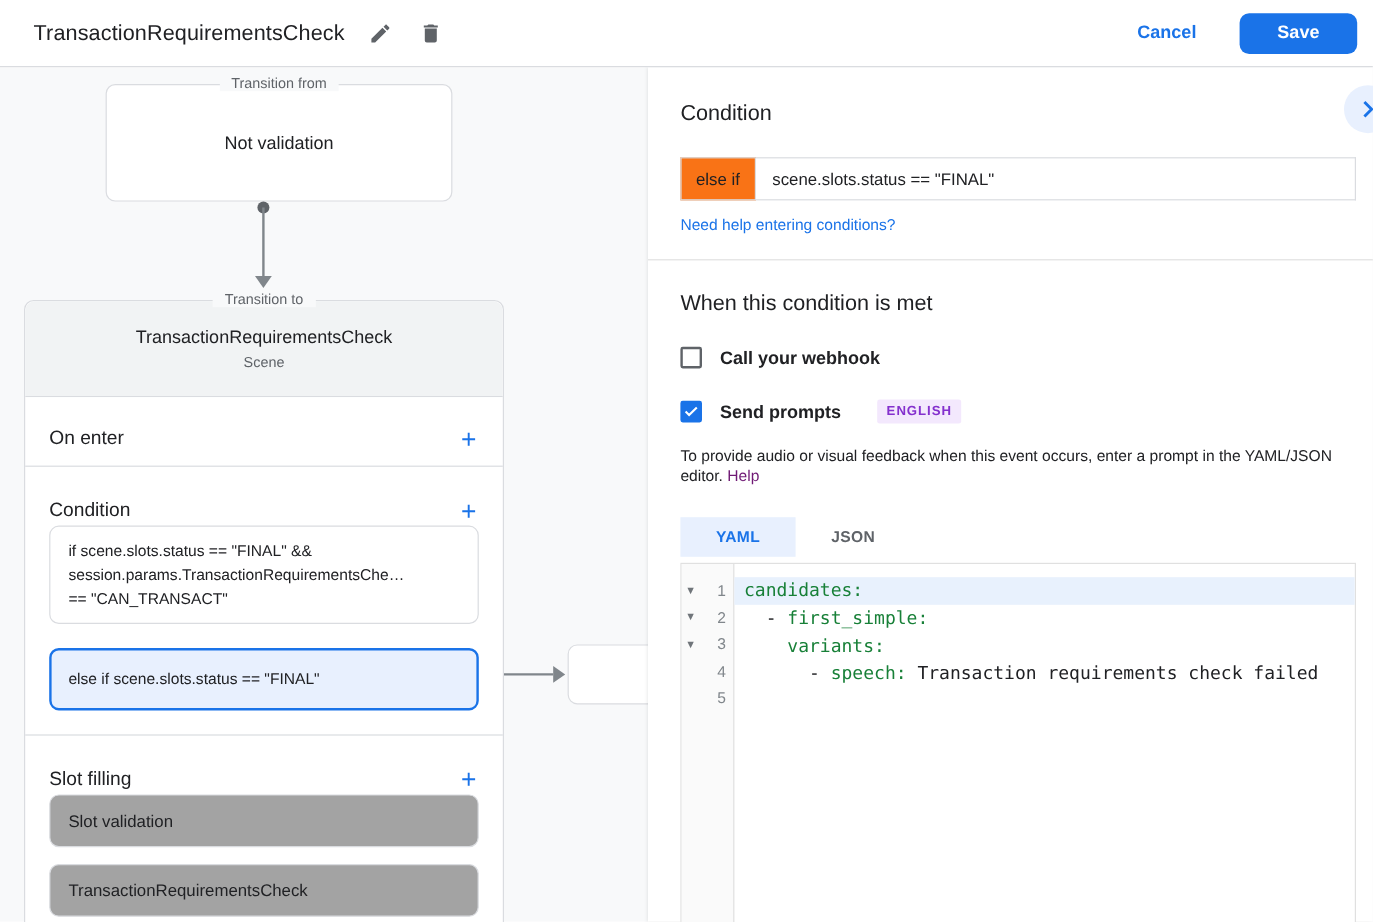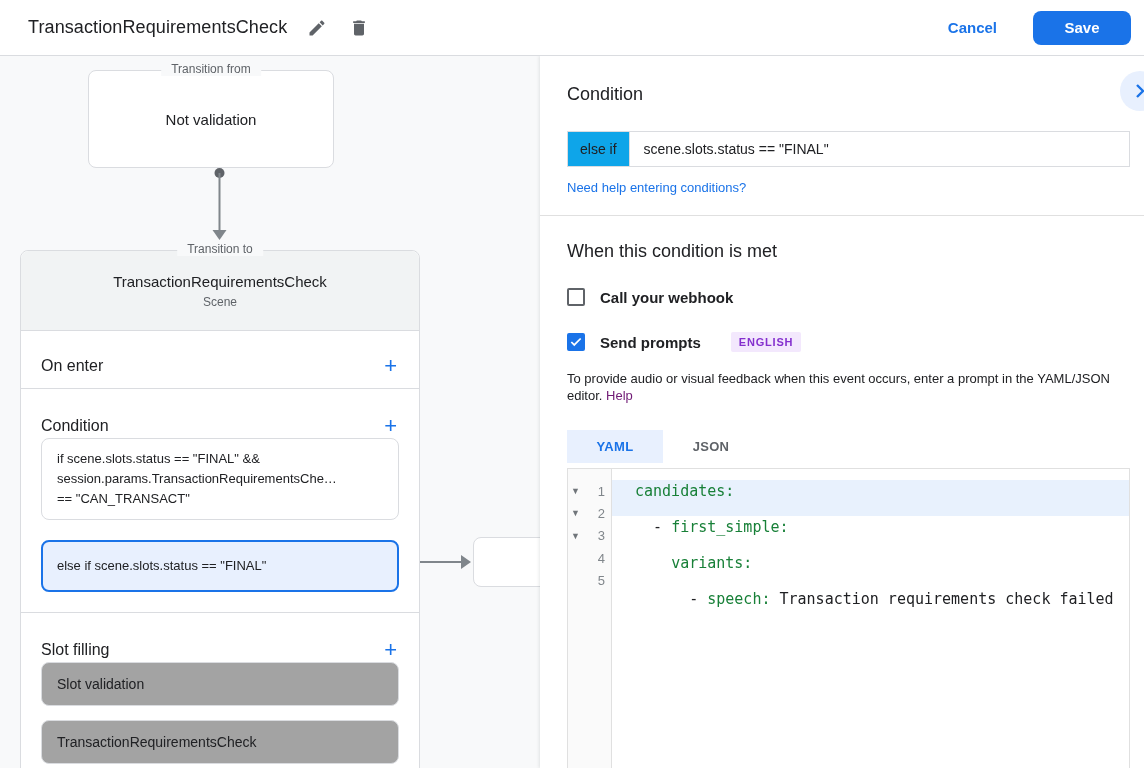--- a/index.html
+++ b/index.html
@@ -11,21 +11,21 @@
   .icon-btn { width:24px; height:24px; margin-left:18px; display:flex; align-items:center; justify-content:center; cursor:pointer; }
   .icon-btn svg { width:20px; height:20px; fill:#5f6368; }
   .topbar-spacer { flex:1; }
   .cancel-btn { color:#1a73e8; font-size:15px; font-weight:700; margin-right:36px; cursor:pointer; }
   .save-btn { background:#1a73e8; color:#fff; font-size:15px; font-weight:700; border:none; border-radius:8px; width:98px; height:34px; margin-right:13px; cursor:pointer; }
 
   
   .canvas { position:absolute; left:0; top:56px; width:1144px; height:712px; background:#f8f9fa; }
   .legend { position:absolute; top:-9px; left:50%; transform:translateX(-50%); background:#f8f9fa; padding:0 10px; font-size:12px; color:#5f6368; white-space:nowrap; }
 
-  .node-from { position:absolute; left:88px; top:14px; width:246px; height:98px; background:#fff; border:1px solid #dadce0; border-radius:8px; display:flex; align-items:center; justify-content:center; }
+  .node-from { position:absolute; left:88px; top:14px; width:289px; height:98px; background:#fff; border:1px solid #dadce0; border-radius:8px; display:flex; align-items:center; justify-content:center; }
   .node-from-text { font-size:15px; color:#202124; }
 
   .connectors { position:absolute; left:0; top:0; width:100%; height:100%; pointer-events:none; }
 
   .node-to { position:absolute; left:20px; top:194px; width:400px; height:600px; background:#fff; border:1px solid #dadce0; border-radius:8px; }
   .node-to-header { background:#f1f3f4; border-bottom:1px solid #dadce0; border-radius:8px 8px 0 0; height:80px; display:flex; flex-direction:column; align-items:center; justify-content:center; gap:5px; cursor:pointer; }
   .node-to-title { font-size:15px; color:#202124; }
   .node-to-sub { font-size:12px; color:#5f6368; }
 
   .sec-row { display:flex; align-items:center; justify-content:space-between; padding:12px 22px 0 20px; }
@@ -42,21 +42,21 @@
   .target-box { position:absolute; left:473px; top:481px; width:85px; height:50px; background:#fff; border:1px solid #dadce0; border-radius:8px; }
 
   
   .panel { position:absolute; left:540px; top:56px; width:604px; height:712px; background:#fff; box-shadow:-1px 0 3px rgba(60,64,67,.12); z-index:10; }
   .panel-inner { padding:28px 14px 0 27px; position:relative; }
   .panel-title { font-size:18px; color:#202124; }
   .collapse-btn { position:absolute; top:15px; right:-16px; width:40px; height:40px; border-radius:50%; background:#e8f0fe; display:flex; align-items:center; justify-content:center; cursor:pointer; }
   .collapse-btn svg { width:16px; height:16px; stroke:#1a73e8; stroke-width:2.4; fill:none; }
 
   .cond-input-row { display:flex; margin-top:26px; height:36px; }
-  .cond-op { background:#0ea5e9; border:1px solid #dadce0; font-size:14px; color:#202124; display:flex; align-items:center; padding:0 12px; }
+  .cond-op { background:#f97316; border:1px solid #dadce0; font-size:14px; color:#202124; display:flex; align-items:center; padding:0 12px; }
   .cond-input { flex:1; border:1px solid #dadce0; border-left:none; font-size:14px; color:#202124; padding:0 14px; font-family:"Liberation Sans", sans-serif; outline:none; background:#fff; }
   .help-link { display:inline-block; margin-top:13px; font-size:13px; color:#1a73e8; cursor:pointer; }
 
   .divider { margin:19px -14px 0 -27px; border-top:1px solid #e0e0e0; }
 
   .met-title { margin-top:25px; font-size:18px; color:#202124; }
   .check-row { display:flex; align-items:center; margin-top:26px; }
   .checkbox { width:18px; height:18px; border:2px solid #5f6368; border-radius:2px; flex:0 0 auto; cursor:pointer; display:flex; align-items:center; justify-content:center; background:#fff; }
   .checkbox svg { width:14px; height:14px; stroke:#fff; stroke-width:3; fill:none; display:none; }
   .checkbox.checked { background:#1a73e8; border-color:#1a73e8; }
@@ -70,21 +70,21 @@
   .tabs { display:flex; margin-top:26px; }
   .tab { width:96px; height:33px; display:flex; align-items:center; justify-content:center; font-size:13px; font-weight:700; letter-spacing:.3px; color:#5f6368; cursor:pointer; }
   .tab.active { background:#e8f0fe; color:#1a73e8; }
 
   .editor { margin-top:5px; margin-right:0; border:1px solid #e0e0e0; display:flex; height:302px; overflow:hidden; background:#fff; }
   .gutter { width:44px; background:#fafafa; border-right:1px solid #e0e0e0; padding-top:11px; flex:0 0 auto; }
   .gutter-row { height:22.3px; display:flex; align-items:center; }
   .fold { width:16px; padding-left:3px; font-size:9px; color:#70757a; cursor:pointer; }
   .lnum { flex:1; text-align:right; padding-right:6px; font-size:13px; color:#80868b; }
   .code-area { flex:1; padding-top:11px; font-family:"DejaVu Sans Mono", monospace; font-size:15px; cursor:text; }
-  .code-line { height:36px; line-height:22.3px; padding-left:23px; white-space:pre; }
+  .code-line { height:23px; line-height:22.3px; padding-left:8px; white-space:pre; }
   .code-line.hl { background:#e8f1fd; }
   .tok-key { color:#188038; }
   .tok-plain { color:#202124; }
 </style>
 </head>
 <body>
 
 <div class="topbar">
   <div class="topbar-title">TransactionRequirementsCheck</div>
   <div class="icon-btn">

